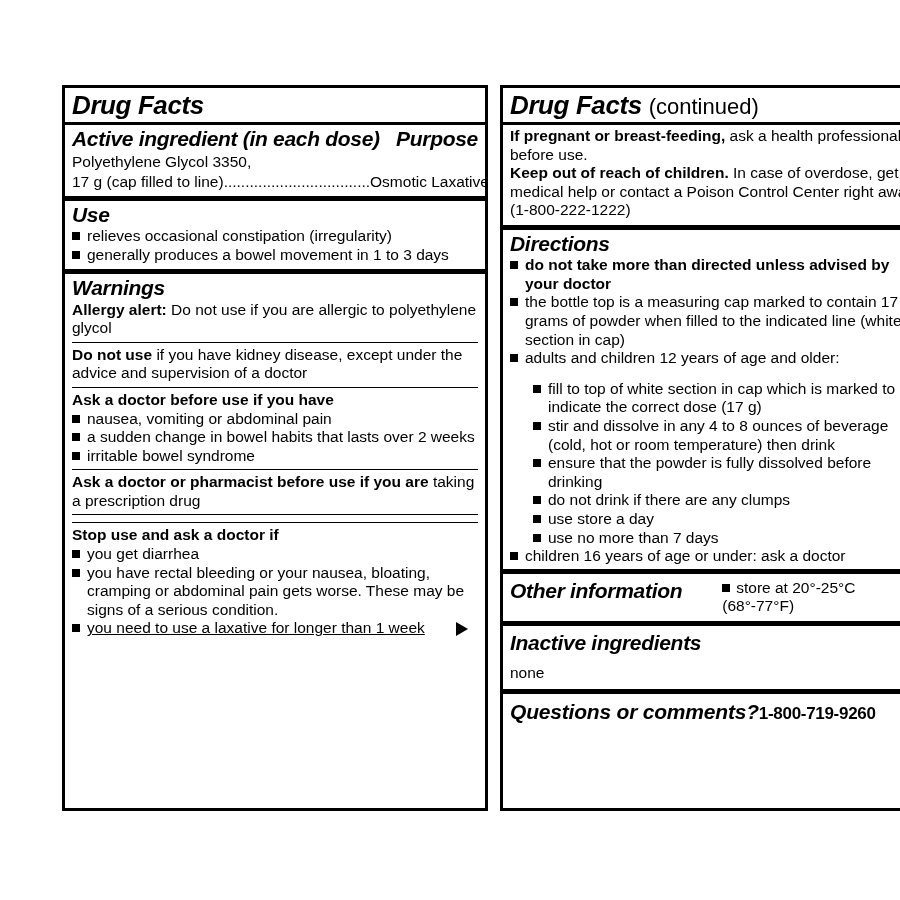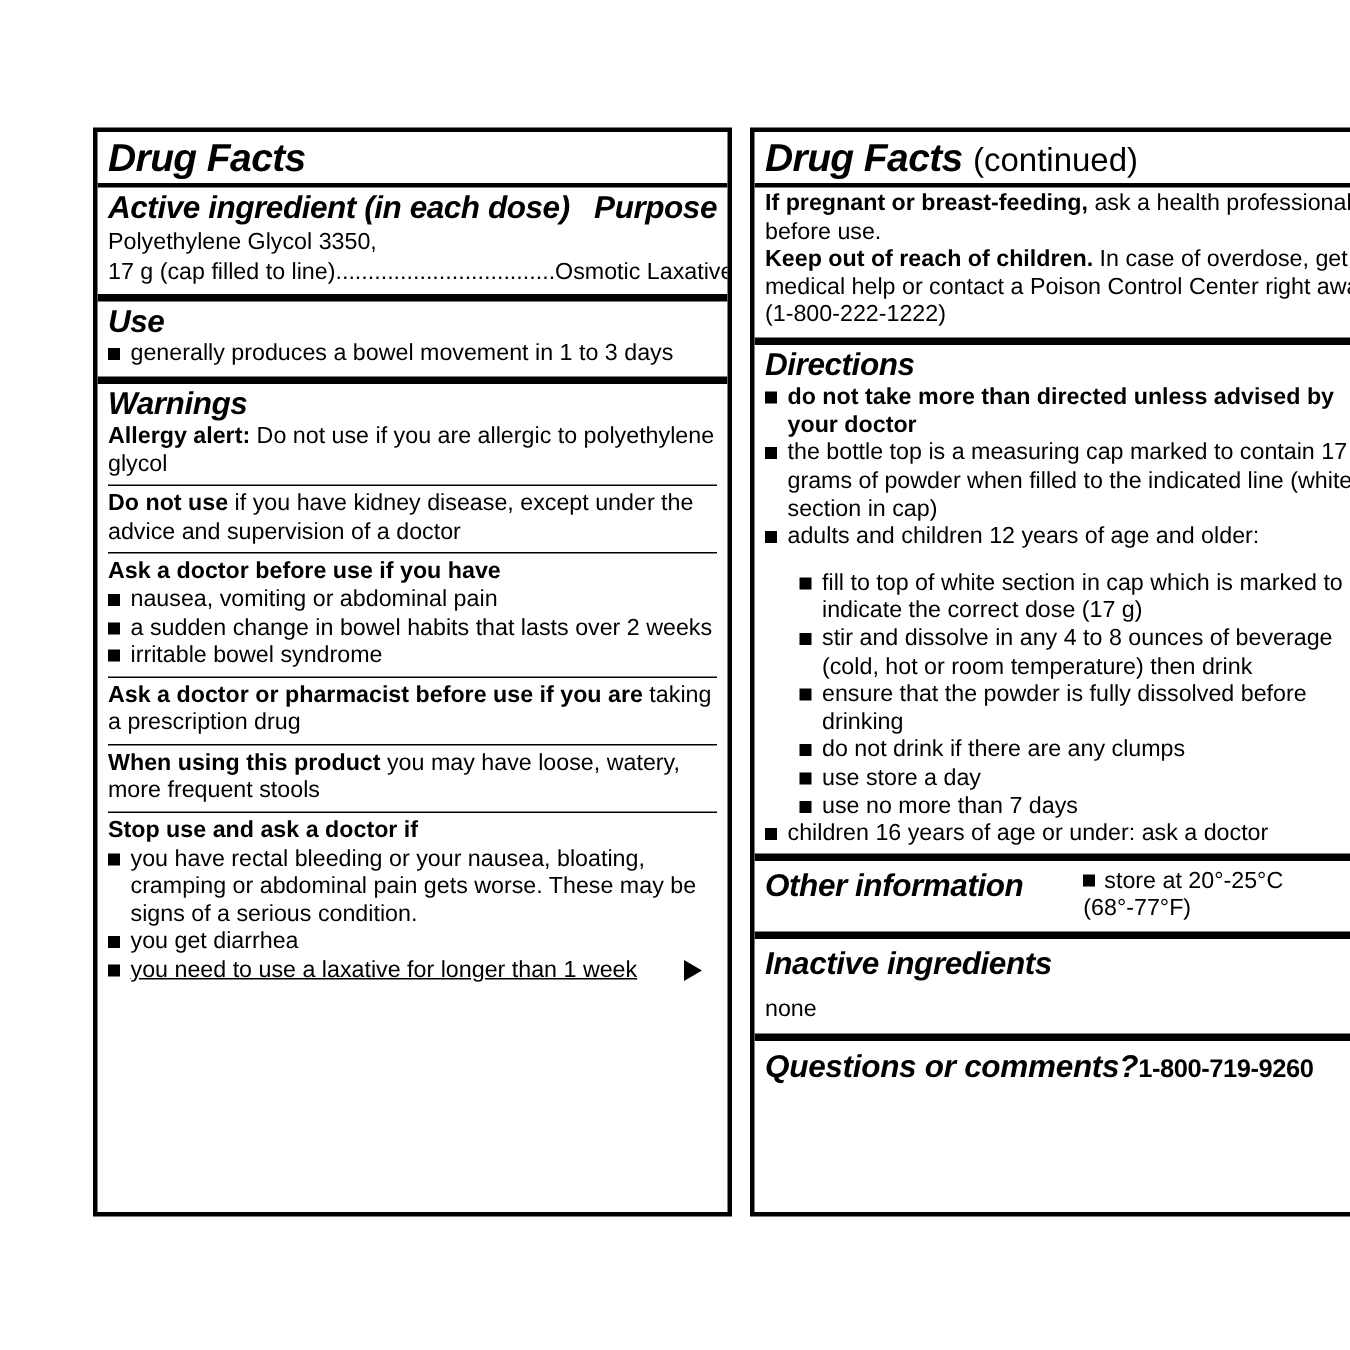--- a/index.html
+++ b/index.html
@@ -202,20 +202,21 @@
         <div class="heading">Active ingredient (in each dose)</div>
         <div class="heading">Purpose</div>
       </div>
       <div class="body" style="margin-top:2px;">Polyethylene Glycol 3350,</div>
       <div class="ai-line"><span>17 g (cap filled to line)</span><span>..................................</span><span>Osmotic Laxative</span></div>
     </div>
 
     <div class="block rule-thick" style="padding-top:2px;">
       <div class="heading">Use</div>
       <ul class="bl">
+        <li>relieves occasional constipation (irregularity)</li>
         <li>generally produces a bowel movement in 1 to 3 days</li>
       </ul>
     </div>
 
     <div class="block rule-thick" style="padding-top:2px;padding-bottom:2px;flex:1 1 auto;display:flex;flex-direction:column;">
       <div class="heading">Warnings</div>
 
       <div class="body"><b>Allergy alert:</b><span> Do not use if you are allergic to polyethylene glycol</span></div>
 
       <div class="hair"></div>
@@ -226,27 +227,26 @@
       <ul class="bl">
         <li>nausea, vomiting or abdominal pain</li>
         <li>a sudden change in bowel habits that lasts over 2 weeks</li>
         <li>irritable bowel syndrome</li>
       </ul>
 
       <div class="hair"></div>
       <div class="body"><b>Ask a doctor or pharmacist before use if you are</b><span> taking a prescription drug</span></div>
 
       <div class="hair"></div>
-      <div class="body"><b>When using this product</b><span> you may have loose, watery, more frequent stools</span></div>
 
       <div class="hair"></div>
       <div class="subhead">Stop use and ask a doctor if</div>
       <ul class="bl">
+        <li>you get diarrhea</li>
         <li>you have rectal bleeding or your nausea, bloating, cramping or abdominal pain gets worse. These may be signs of a serious condition.</li>
-        <li>you get diarrhea</li>
         <li class="continue-row">
           <span class="txt">you need to use a laxative for longer than 1 week</span>
           <span class="arrow"></span>
         </li>
       </ul>
 
       <div class="spacer"></div>
     </div>
 
   </div>

